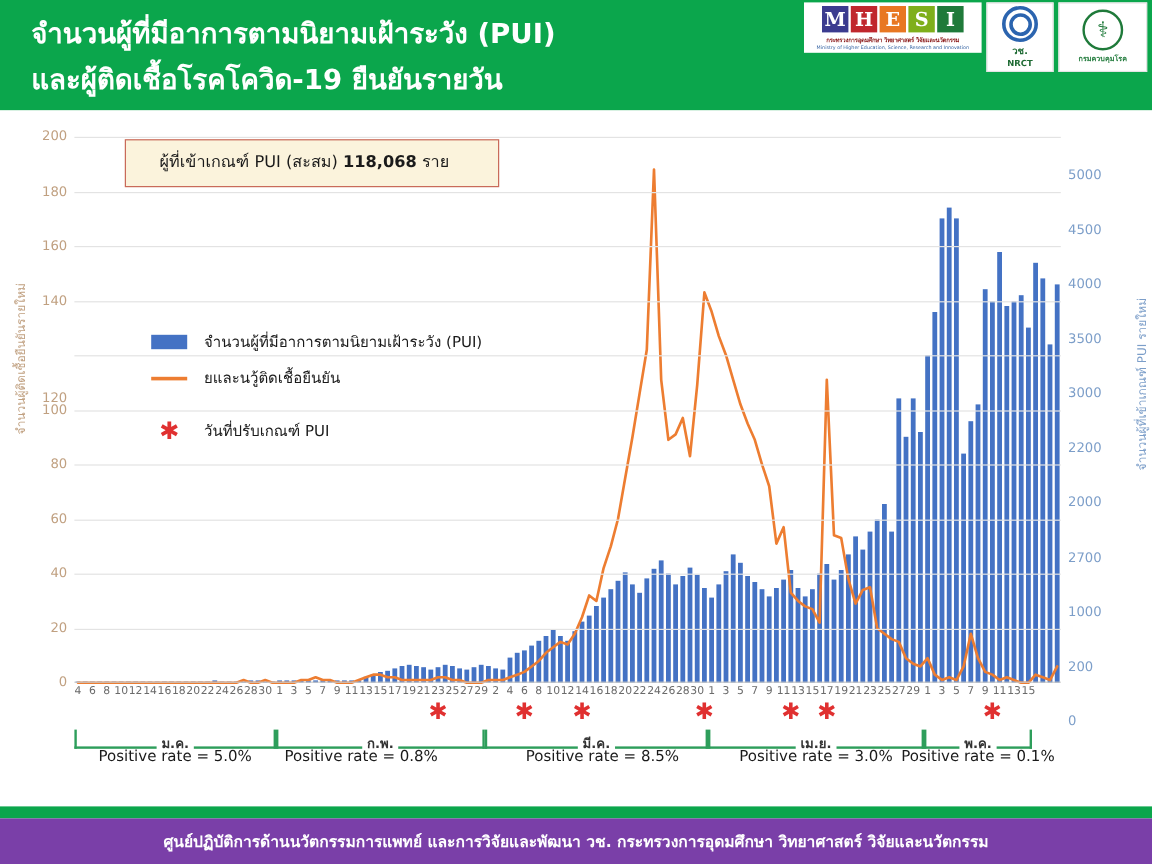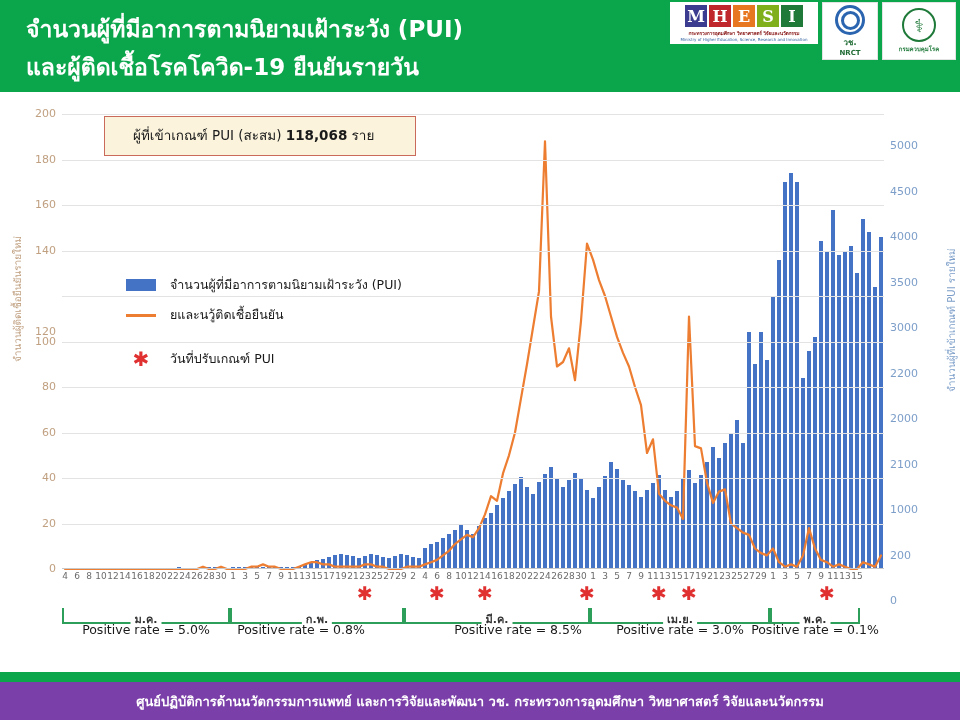--- a/index.html
+++ b/index.html
@@ -409,21 +409,21 @@
       <div class="y-tick-l" style="top: 129.5px;">140</div>
       <div class="gridline" style="top: 91px;"></div>
       <div class="y-tick-l" style="top: 84px;">160</div>
       <div class="gridline" style="top: 45.5px;"></div>
       <div class="y-tick-l" style="top: 38.5px;">180</div>
       <div class="gridline" style="top: 0px;"></div>
       <div class="y-tick-l" style="top: -7px;">200</div>
       <div class="y-tick-r" style="top: 448px;">0</div>
       <div class="y-tick-r" style="top: 402.5px;">200</div>
       <div class="y-tick-r" style="top: 357px;">1000</div>
-      <div class="y-tick-r" style="top: 311.5px;">2100</div>
+      <div class="y-tick-r" style="top: 311.5px;">2700</div>
       <div class="y-tick-r" style="top: 266px;">2000</div>
       <div class="y-tick-r" style="top: 220.5px;">2200</div>
       <div class="y-tick-r" style="top: 175px;">3000</div>
       <div class="y-tick-r" style="top: 129.5px;">3500</div>
       <div class="y-tick-r" style="top: 84px;">4000</div>
       <div class="y-tick-r" style="top: 38.5px;">4500</div>
       <div class="y-tick-r" style="top: -7px;">5000</div>
     </div>
 
   <div class="infobox">
@@ -531,21 +531,21 @@
       <div class="mbracket" style="left: 342px; width: 186px;"></div>
       <div class="mlabel" style="left: 435px;">มี.ค.</div>
       <div class="mbracket" style="left: 528px; width: 180px;"></div>
       <div class="mlabel" style="left: 618px;">เม.ย.</div>
       <div class="mbracket" style="left: 708px; width: 90px;"></div>
       <div class="mlabel" style="left: 753px;">พ.ค.</div>
     </div>
   <div class="prates" id="prates">
       <div class="prate" style="left: 84px;">Positive rate  = 5.0%</div>
       <div class="prate" style="left: 239px;">Positive rate  = 0.8%</div>
-      <div class="prate" style="left: 456px;">Positive rate  = 8.5%</div>
+      <div class="prate" style="left: 440px;">Positive rate  = 8.5%</div>
       <div class="prate" style="left: 618px;">Positive rate  = 3.0%</div>
       <div class="prate" style="left: 753px;">Positive rate  = 0.1%</div>
     </div>
 
 </div>
 
 <div class="footer-green"></div>
 <div class="footer">
   <span class="footer-text">ศูนย์ปฏิบัติการด้านนวัตกรรมการแพทย์ และการวิจัยและพัฒนา  วช.   กระทรวงการอุดมศึกษา วิทยาศาสตร์ วิจัยและนวัตกรรม</span>
 </div>

